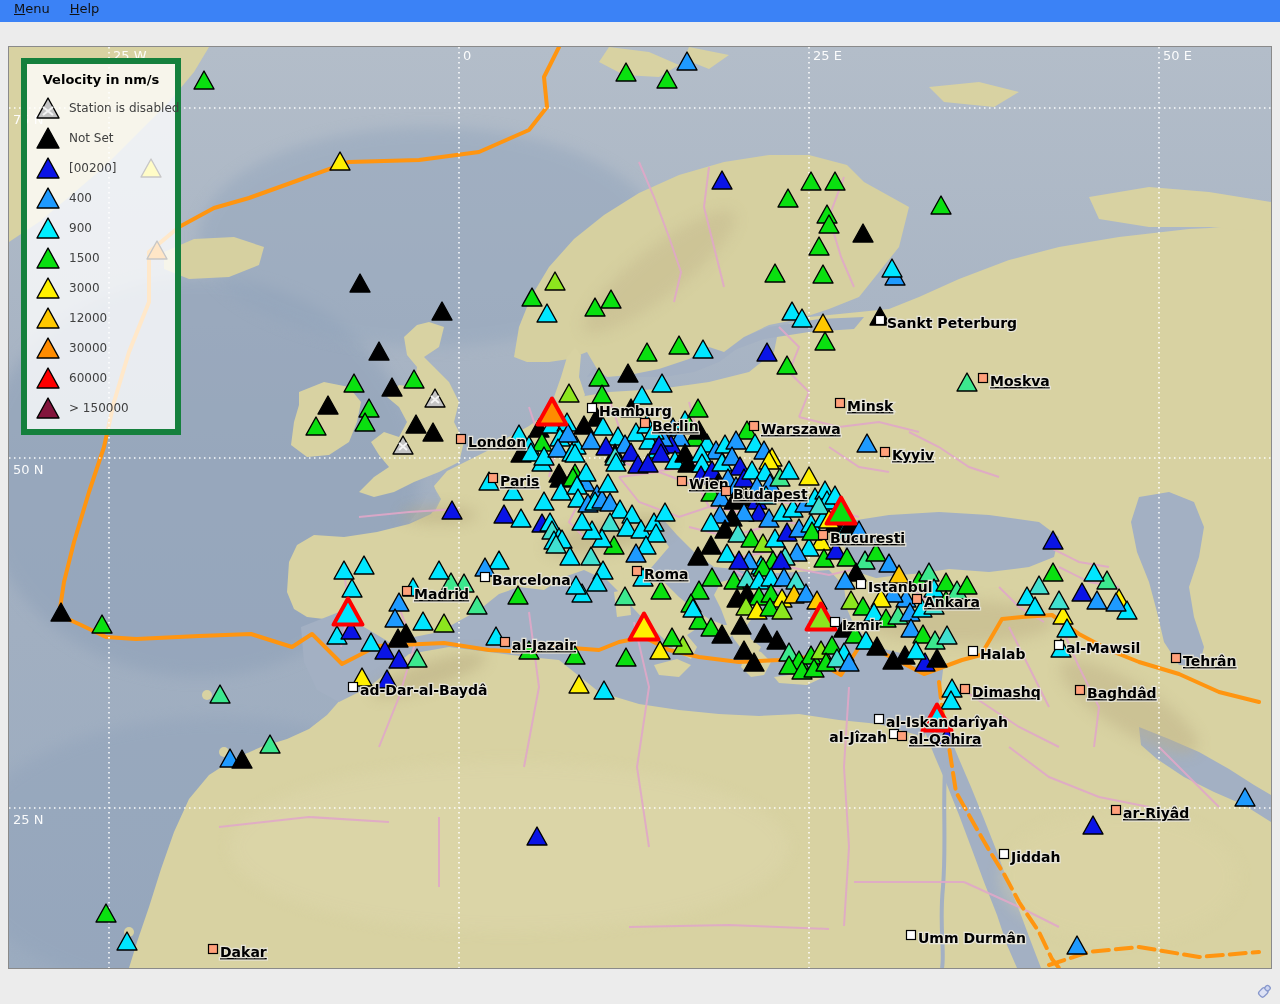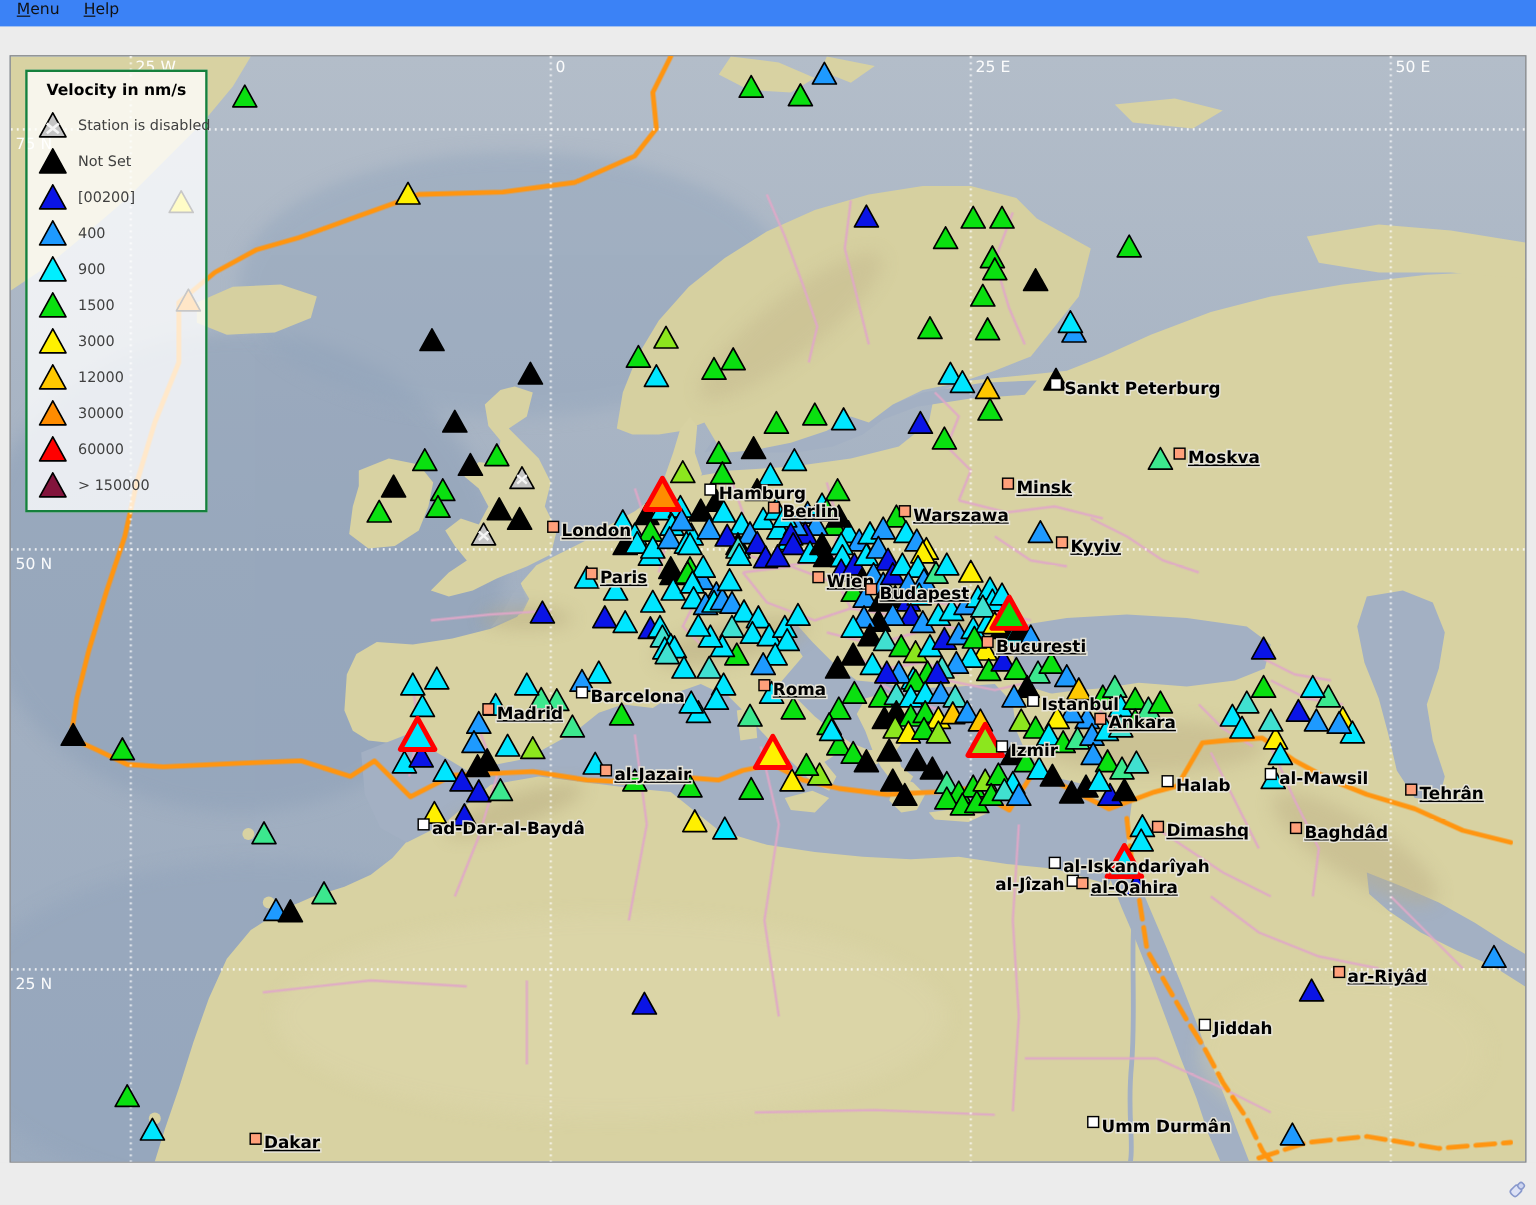--- a/index.html
+++ b/index.html
@@ -13,21 +13,21 @@
   .tabbar{position:absolute;left:8px;top:26px;height:20px;display:flex;align-items:flex-end;gap:2px;margin-top:32px;}
   .tab{font-size:12px;color:#222;background:#dcdcdc;border:1px solid #9a9a9a;border-bottom:none;
     border-radius:4px 4px 0 0;padding:3px 10px 2px 10px;}
   .tab.active{background:#f2f2f2;padding:4px 12px 3px 12px;position:relative;top:1px;}
   
   .map-frame{position:absolute;left:8px;top:46px;width:1264px;height:923px;
     border:1px solid #8a8a8a;background:#a8b4c4;box-sizing:border-box;}
   .map-frame svg{display:block;}
   
   .legend{position:absolute;left:12px;top:11px;width:148px;background:rgba(255,255,255,0.78);
-    border:2px solid #15803d;padding:4px 0 6px 0;}
+    border:6px solid #15803d;padding:4px 0 6px 0;}
   .legend-title{font-size:13px;font-weight:bold;text-align:center;margin:4px 0 6px 0;color:#000;}
   .legend-row{display:flex;align-items:center;height:30px;padding-left:8px;}
   .legend-row svg{flex:0 0 26px;}
   .legend-label{font-size:12px;color:#404040;margin-left:8px;white-space:nowrap;}
   
   .statusbar{position:absolute;left:0;top:969px;width:1280px;height:35px;background:#ececec;}
   .status-icon{position:absolute;right:6px;top:12px;}
 </style>
 </head>
 <body>

